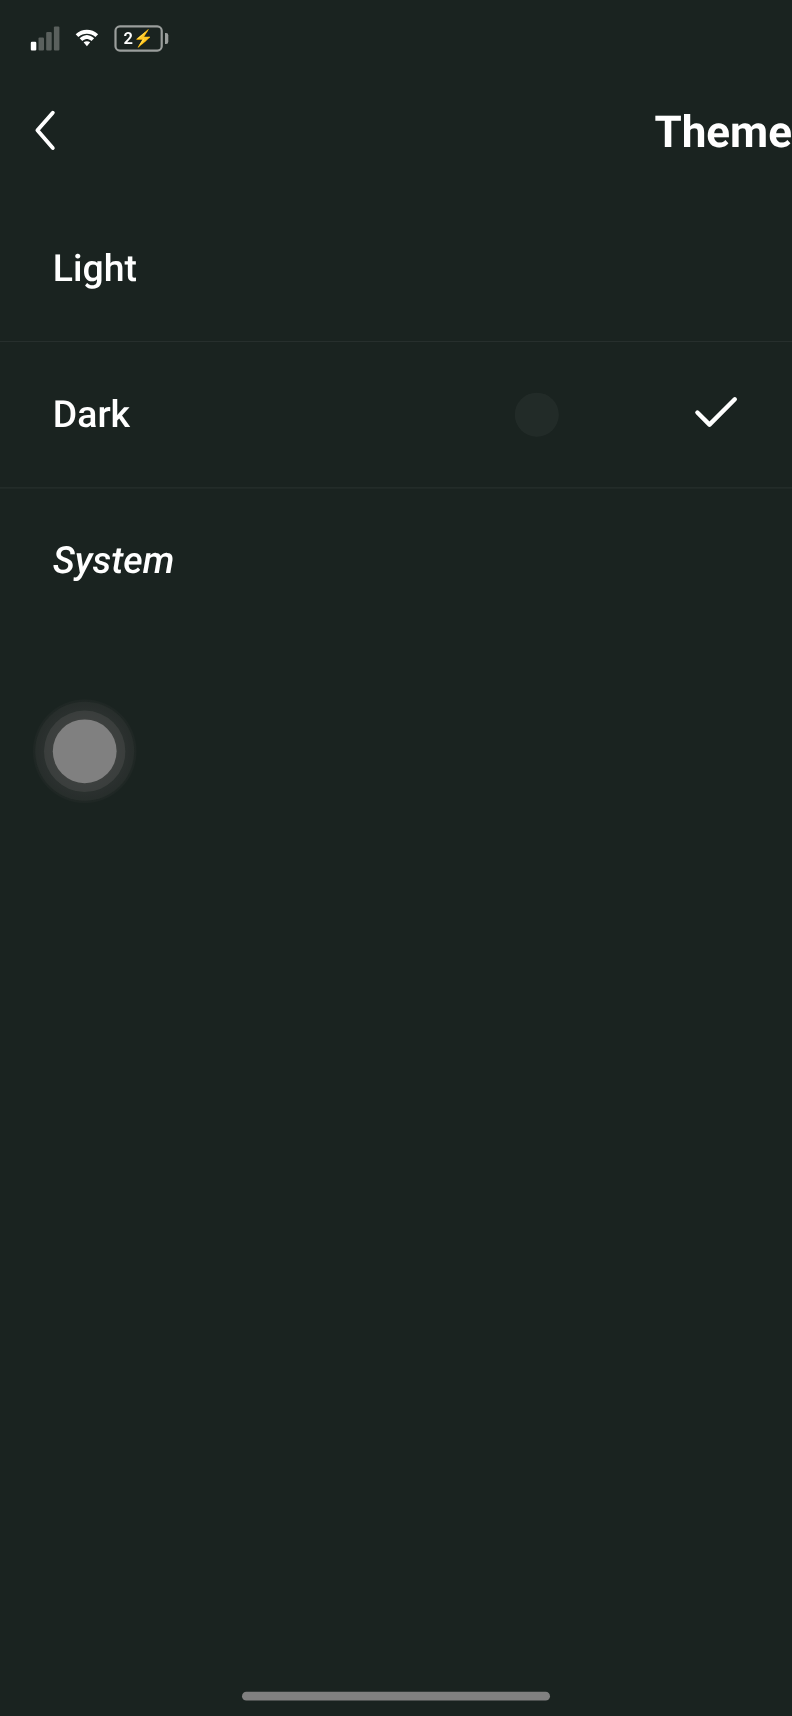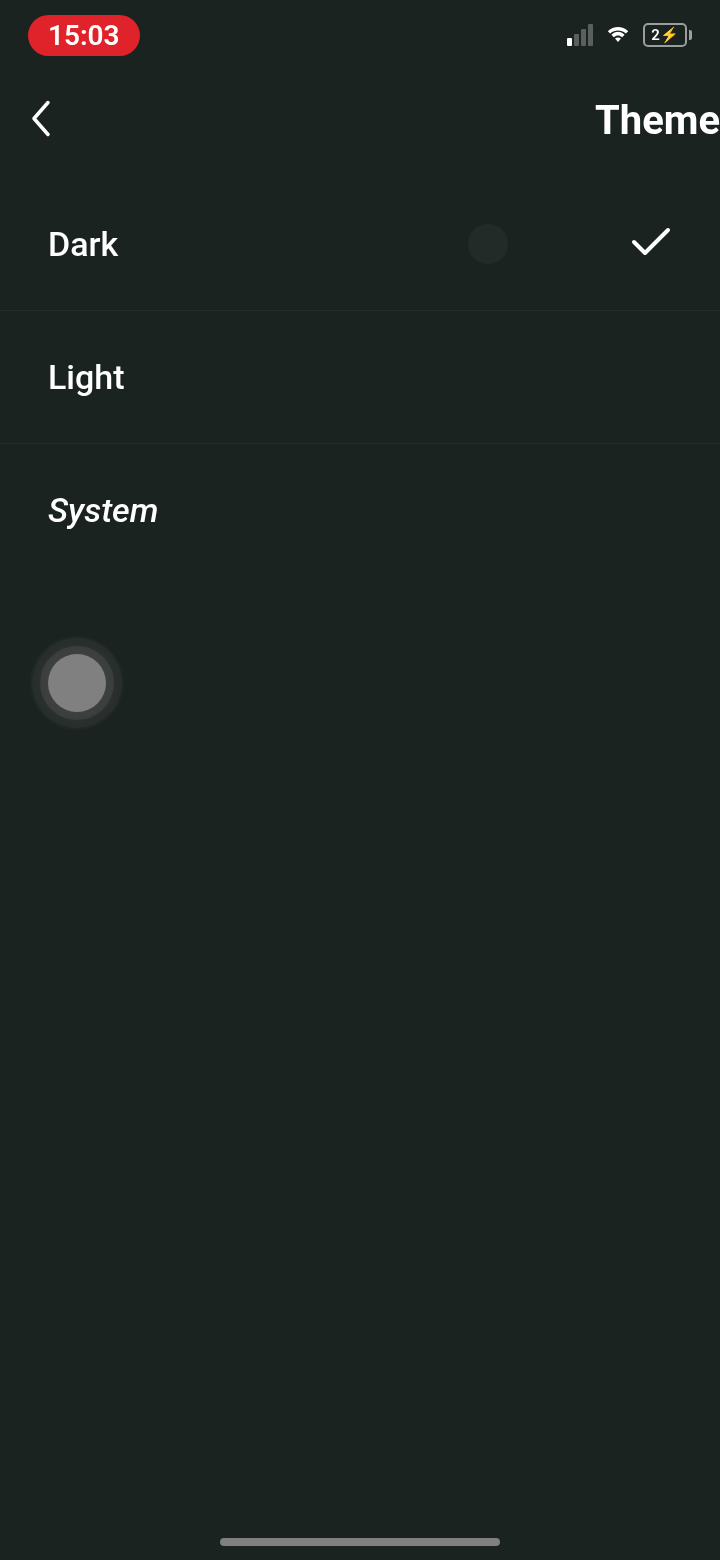--- a/index.html
+++ b/index.html
@@ -200,23 +200,20 @@
       width: 280px;
       height: 8px;
       background-color: #808080;
       border-radius: 4px;
     }
   </style>
 </head>
 <body>
 
 <div class="status-bar">
-  <div class="time-pill">
-    <span>15:03</span>
-  </div>
   <div class="status-icons">
     <div class="signal-bars">
       <div class="bar bar1 active"></div>
       <div class="bar bar2"></div>
       <div class="bar bar3"></div>
       <div class="bar bar4"></div>
     </div>
     <div class="wifi-icon">
       <svg viewBox="0 0 24 20" fill="none">
         <path d="M12 17.5 L14.5 14.5 C13 13.5 11 13.5 9.5 14.5 Z" fill="#ffffff"></path>
@@ -241,34 +238,34 @@
         <path d="M20 4 L6 20 L20 36" stroke="#ffffff" stroke-width="3.5" stroke-linecap="round" stroke-linejoin="round"></path>
       </svg>
     </span>
   </button>
   <h1 class="page-title">Theme</h1>
 </div>
 
 <div class="theme-list">
 
   <div class="theme-item">
+    <span class="theme-label">Light</span>
+  </div>
+
+  <div class="theme-item">
     <div class="touch-indicator"></div>
     <span class="theme-label">Dark</span>
     <span class="check-icon">
       <svg viewBox="0 0 42 32" fill="none">
         <path d="M4 16 L15 27 L38 4" stroke="#ffffff" stroke-width="4" stroke-linecap="round" stroke-linejoin="round"></path>
       </svg>
     </span>
   </div>
 
   <div class="theme-item">
-    <span class="theme-label">Light</span>
-  </div>
-
-  <div class="theme-item">
     <span class="theme-label">System</span>
   </div>
 
 </div>
 
 <div class="assistive-touch">
   <div class="assistive-touch-inner"></div>
 </div>
 
 <div class="home-indicator"></div>

